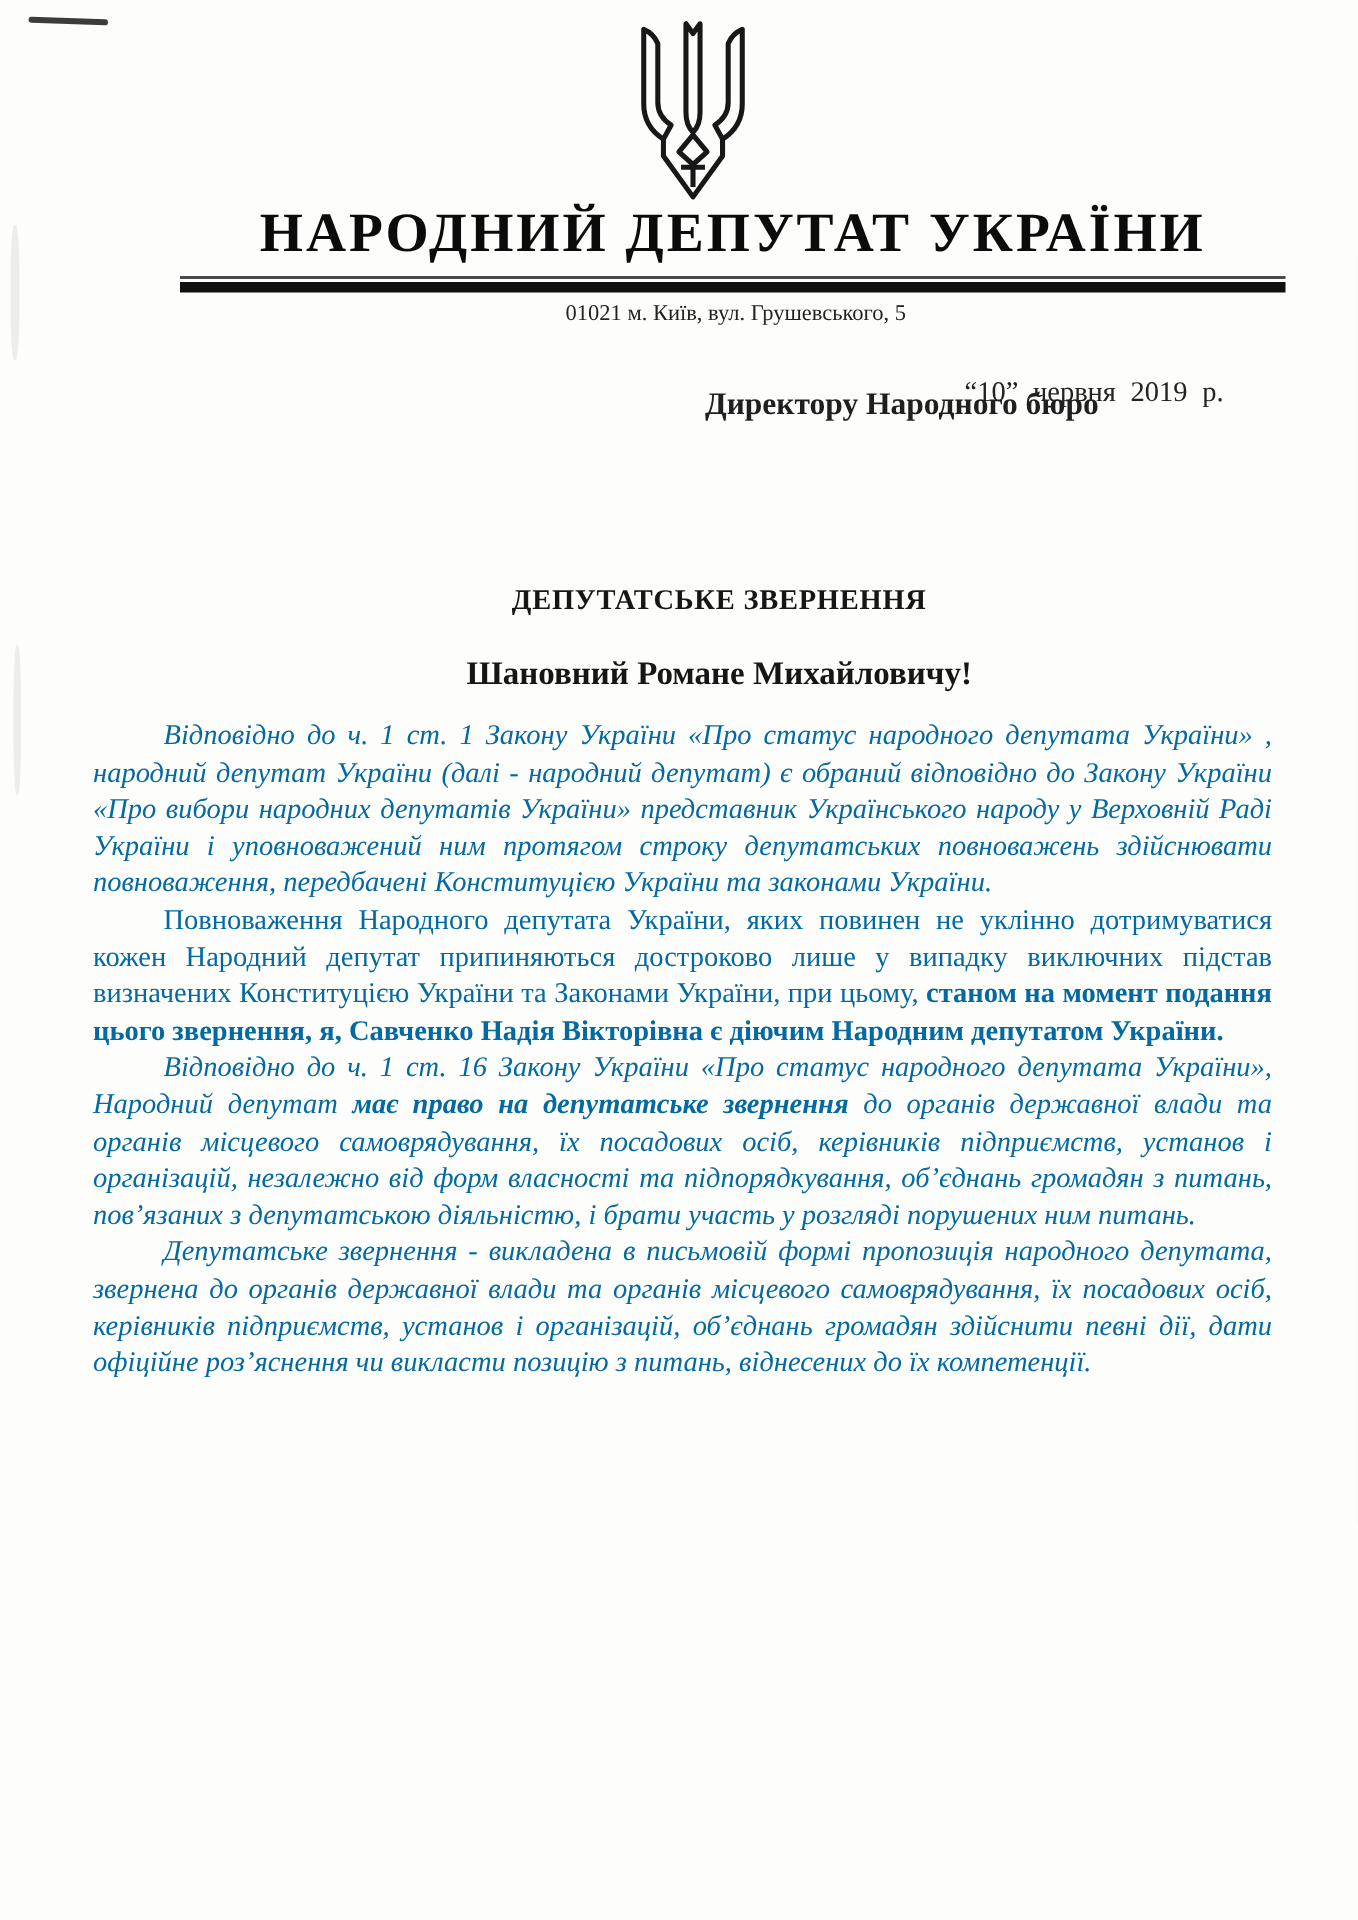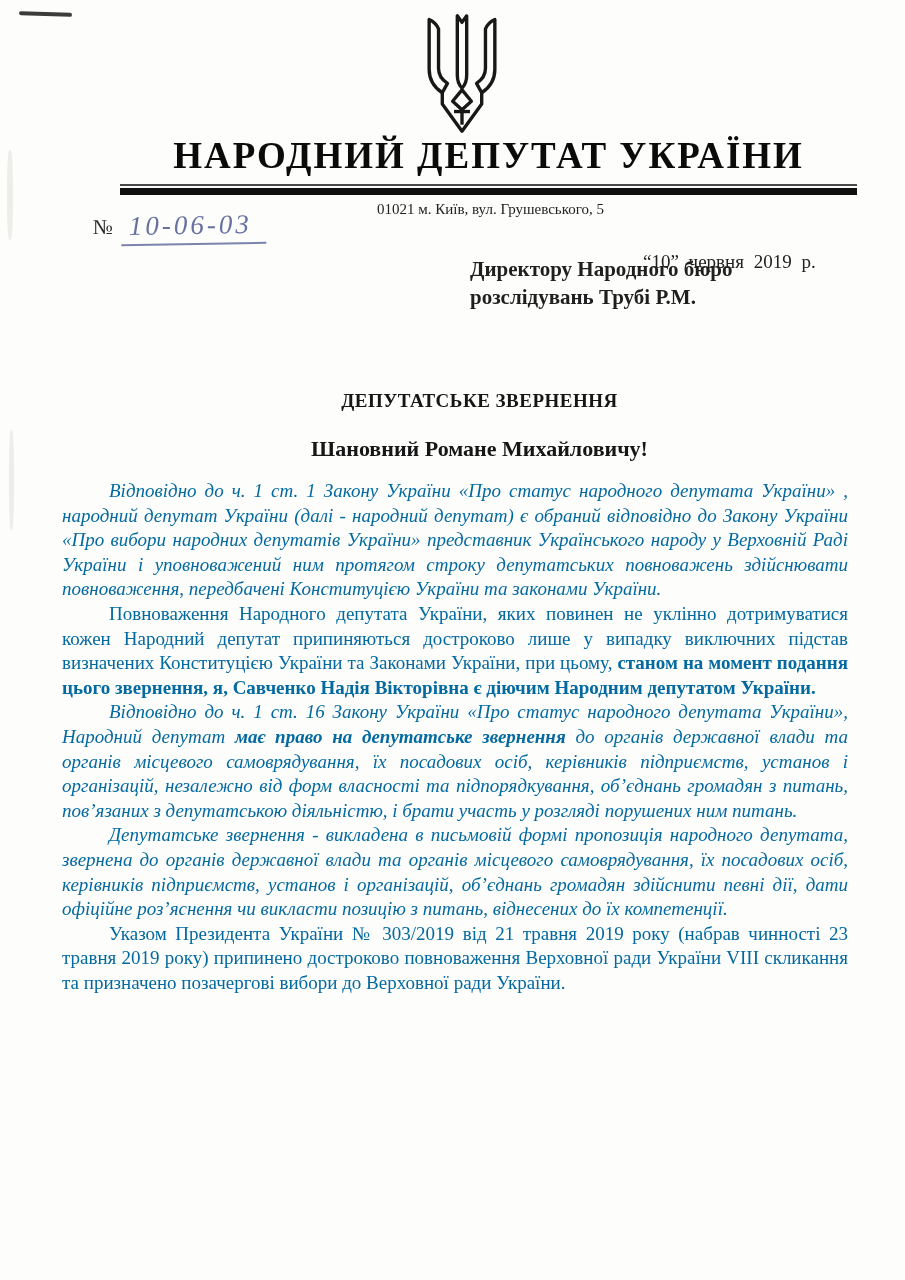--- a/index.html
+++ b/index.html
@@ -106,34 +106,29 @@
       </g>
     </svg>
     <h1 class="letter-title">НАРОДНИЙ ДЕПУТАТ УКРАЇНИ</h1>
     <div class="rule">
       <div class="thin"></div>
       <div class="thick"></div>
     </div>
     <div class="letter-address">01021 м. Київ, вул. Грушевського, 5</div>
   </header>
 
-  <div class="ref-block">
-    <span class="ref-label">№</span><span class="ref-value">10-06-03</span>
-  </div>
   <div class="date-line">“10” червня 2019 р.</div>
 
   <div class="recipient">
     <div class="b">Директору Народного бюро</div>
-    <div class="b">розслідувань Трубі Р.М.</div>
   </div>
 
   <h2 class="doc-heading">ДЕПУТАТСЬКЕ ЗВЕРНЕННЯ</h2>
   <h3 class="salutation">Шановний Романе Михайловичу!</h3>
 
   <main class="body-text">
     <p class="it">Відповідно до ч. 1 ст. 1 Закону України «Про статус народного депутата України» , народний депутат України (далі - народний депутат) є обраний відповідно до Закону України «Про вибори народних депутатів України» представник Українського народу у Верховній Раді України і уповноважений ним протягом строку депутатських повноважень здійснювати повноваження, передбачені Конституцією України та законами України.</p>
     <p><span>Повноваження Народного депутата України, яких повинен не уклінно дотримуватися кожен Народний депутат припиняються достроково лише у випадку виключних підстав визначених Конституцією України та Законами України, при цьому, </span><b>станом на момент подання цього звернення, я, Савченко Надія Вікторівна є діючим Народним депутатом України.</b></p>
     <p class="it"><span>Відповідно до ч. 1 ст. 16 Закону України «Про статус народного депутата України», Народний депутат </span><b>має право на депутатське звернення</b><span> до органів державної влади та органів місцевого самоврядування, їх посадових осіб, керівників підприємств, установ і організацій, незалежно від форм власності та підпорядкування, об’єднань громадян з питань, пов’язаних з депутатською діяльністю, і брати участь у розгляді порушених ним питань.</span></p>
     <p class="it">Депутатське звернення - викладена в письмовій формі пропозиція народного депутата, звернена до органів державної влади та органів місцевого самоврядування, їх посадових осіб, керівників підприємств, установ і організацій, об’єднань громадян здійснити певні дії, дати офіційне роз’яснення чи викласти позицію з питань, віднесених до їх компетенції.</p>
-    <p>Указом Президента України № 303/2019 від 21 травня 2019 року (набрав чинності 23 травня 2019 року) припинено достроково повноваження Верховної ради України VIII скликання та призначено позачергові вибори до Верховної ради України.</p>
   </main>
 
 </div>
 
 </body></html>

